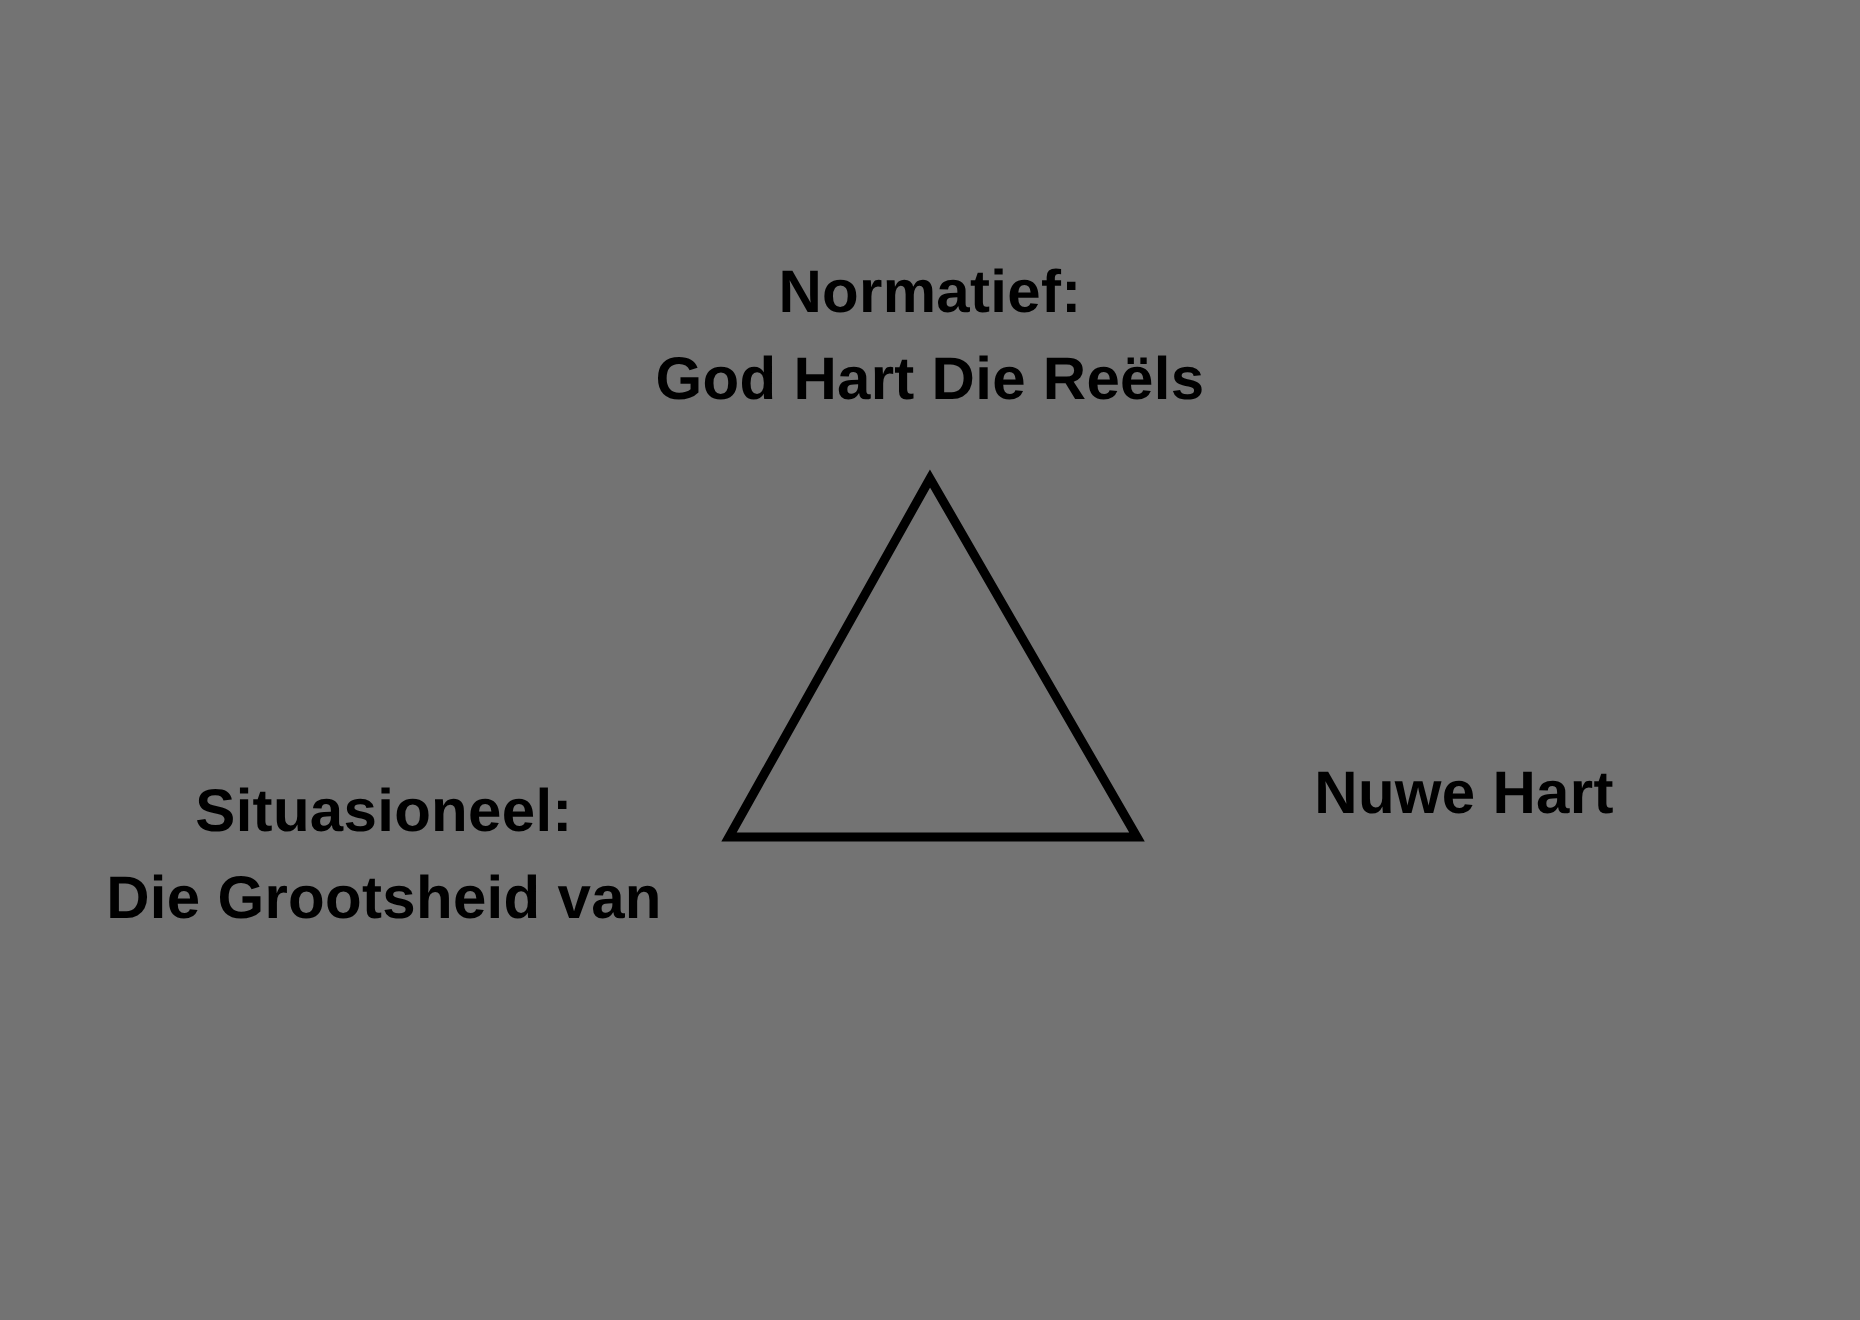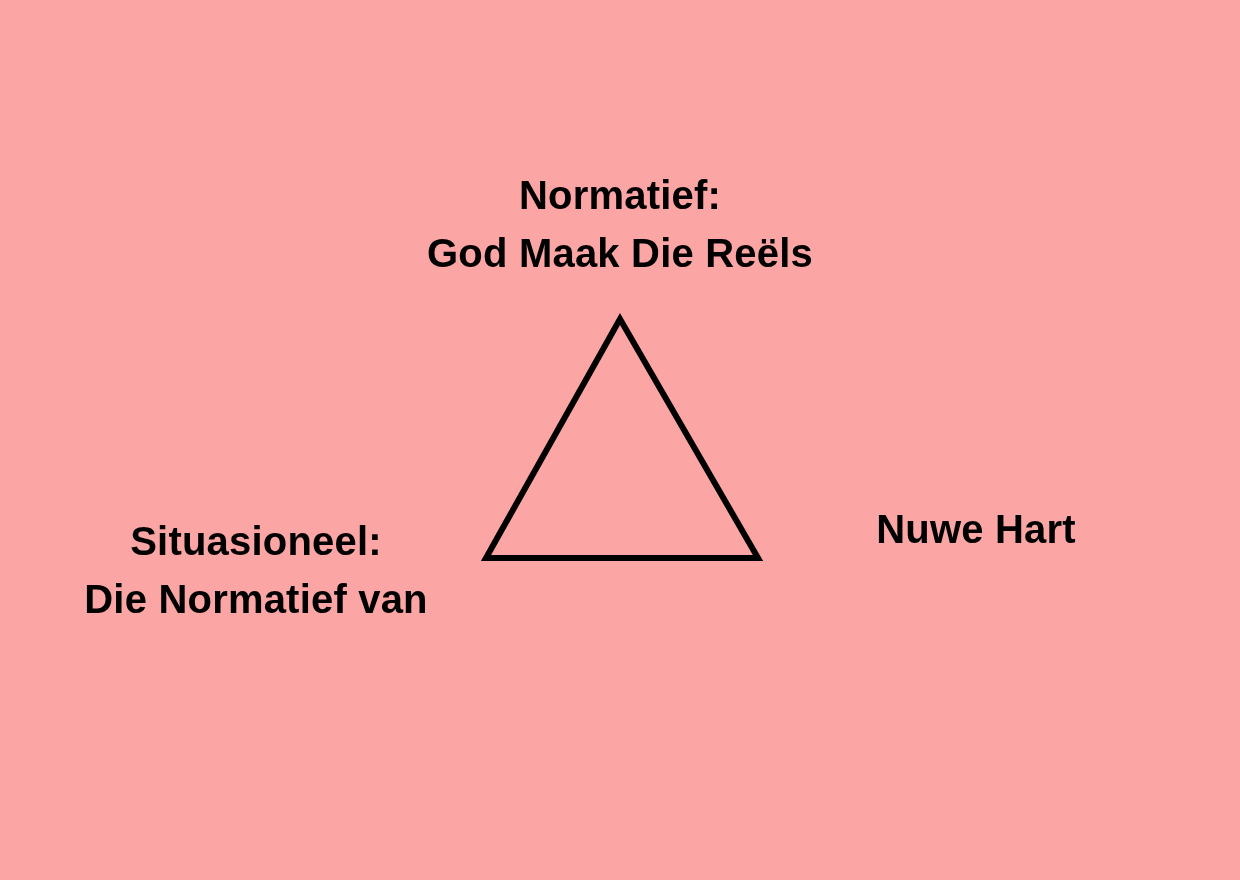--- a/index.html
+++ b/index.html
@@ -10,21 +10,21 @@
     width: 1240px;
     height: 880px;
     background: #ffffff;
     font-family: "Liberation Sans", "DejaVu Sans", sans-serif;
     overflow: hidden;
   }
   .canvas {
     position: relative;
     width: 1240px;
     height: 880px;
-    background: #fca5a5;
+    background: #737373;
   }
   .tri-label {
     position: absolute;
     text-align: center;
     font-weight: 700;
     font-size: 40px;
     line-height: 58px;
     color: #000000;
     letter-spacing: 0.2px;
     white-space: nowrap;
@@ -61,29 +61,29 @@
     stroke-linejoin: miter;
   }
 </style>
 </head>
 <body>
 
 <div class="canvas">
 
   <div class="tri-label label-top">
     <span class="line">Normatief:</span>
-    <span class="line">God Maak Die Reëls</span>
+    <span class="line">God Hart Die Reëls</span>
   </div>
 
   <svg class="triangle-svg" viewBox="0 0 288 256" xmlns="http://www.w3.org/2000/svg" aria-hidden="true">
     <polygon points="142,9 8,248 280,248" stroke="#000000"></polygon>
   </svg>
 
   <div class="tri-label label-left">
     <span class="line">Situasioneel:</span>
-    <span class="line">Die Normatief van</span>
+    <span class="line">Die Grootsheid van</span>
   </div>
 
   <div class="tri-label label-right">
     <span class="line">Nuwe Hart</span>
   </div>
 
 </div>
 
 </body></html>

